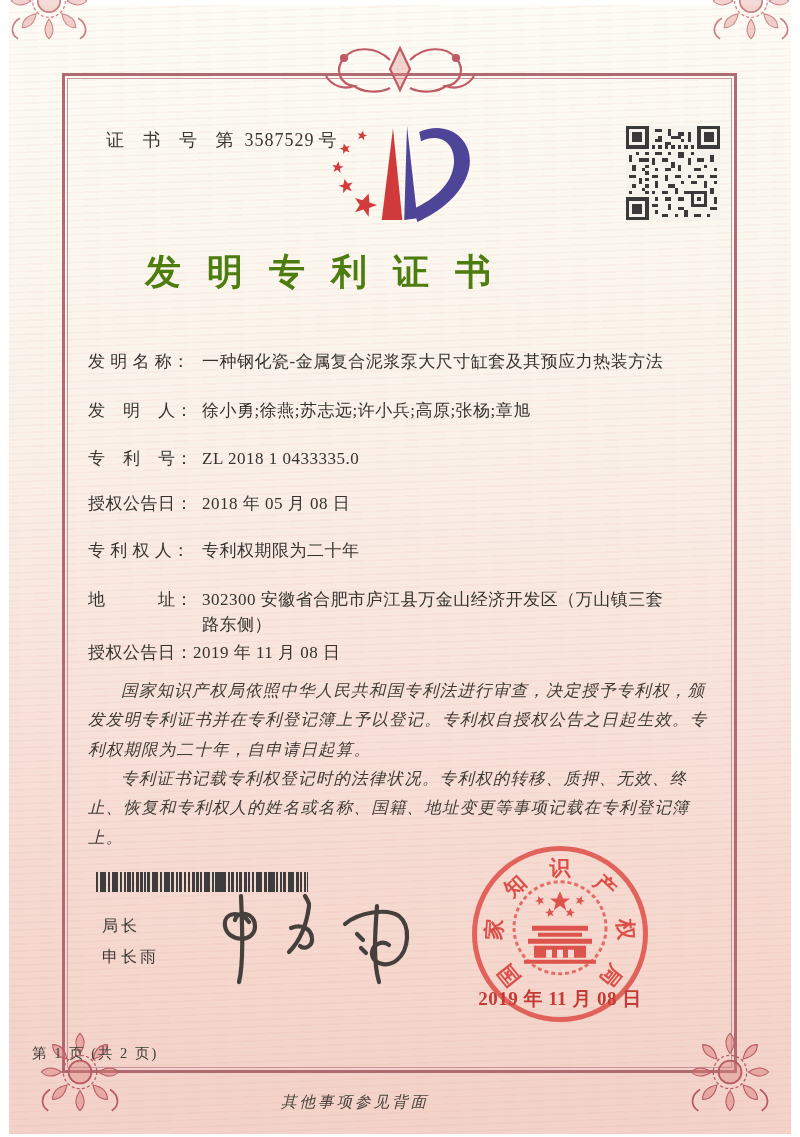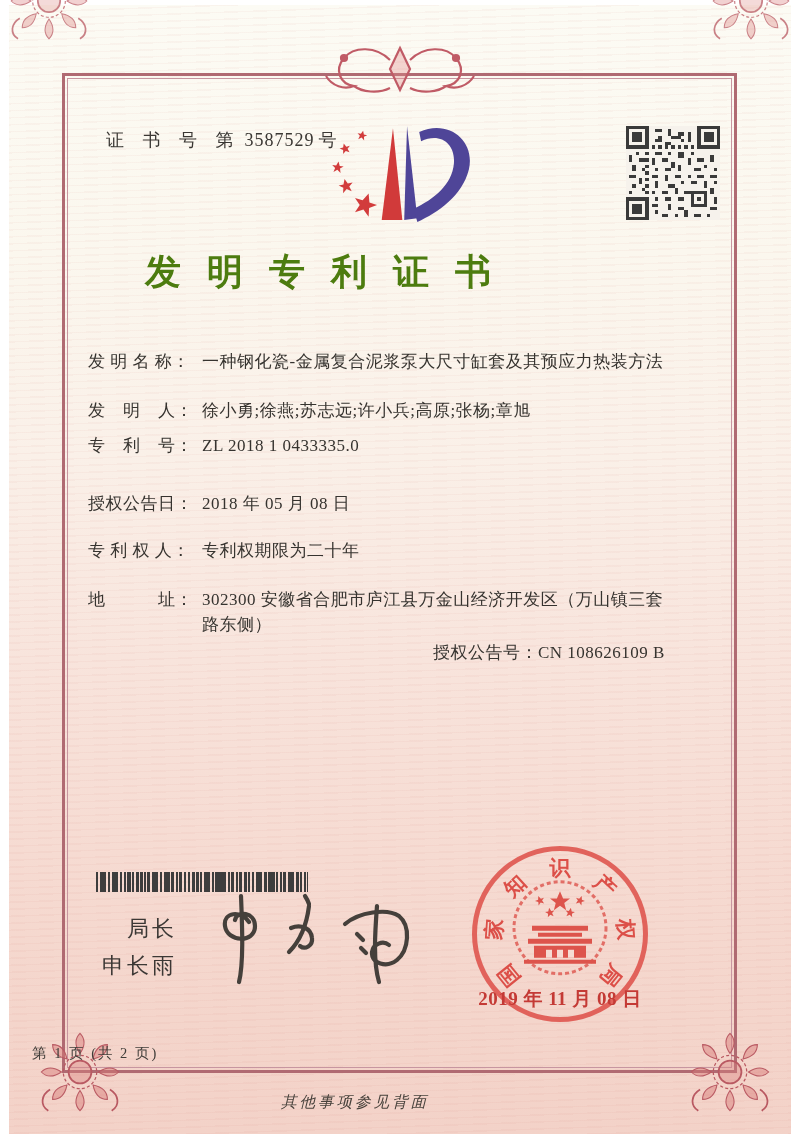--- a/index.html
+++ b/index.html
@@ -58,21 +58,21 @@
 
   .barcode{
     position:absolute;left:96px;top:872px;width:212px;height:20px;
     background:
       repeating-linear-gradient(90deg,#3d3d3d 0 2px,transparent 2px 4px),
       repeating-linear-gradient(90deg,transparent 0 5px,#3d3d3d 5px 8px,transparent 8px 13px),
       repeating-linear-gradient(90deg,#3d3d3d 0 1px,transparent 1px 7px,#3d3d3d 7px 9px,transparent 9px 17px);
   }
 
   .officer{position:absolute;left:102px;top:918px;color:#3c3835;}
-  .officer div{font-size:22px;letter-spacing:3px;line-height:1.0;margin-bottom:15px;font-weight:500;text-align:right;}
+  .officer div{font-size:16px;letter-spacing:3px;line-height:1.0;margin-bottom:15px;font-weight:500;}
   .signature{position:absolute;left:205px;top:888px;width:235px;height:102px;}
 
   .seal{position:absolute;left:472px;top:846px;width:176px;height:176px;}
   .seal-ring{
     position:absolute;inset:0;border-radius:50%;
     border:5px solid rgba(222,82,75,.88);
   }
   .seal-char{
     position:absolute;left:50%;top:50%;width:26px;height:26px;
     margin-left:-13px;margin-top:-13px;
@@ -201,37 +201,39 @@
 </svg>
 
 <div class="cert-title">发明专利证书</div>
 
 <div class="field" style="top:350px">
   <span class="flabel">发 明 名 称：</span><span class="fvalue">一种钢化瓷-金属复合泥浆泵大尺寸缸套及其预应力热装方法</span>
 </div>
 <div class="field" style="top:399px">
   <span class="flabel">发　明　人：</span><span class="fvalue">徐小勇;徐燕;苏志远;许小兵;高原;张杨;章旭</span>
 </div>
-<div class="field" style="top:434px">
+<div class="field" style="top:447px">
   <span class="flabel">专　利　号：</span><span class="fvalue">ZL 2018 1 0433335.0</span>
 </div>
 <div class="field" style="top:492px">
   <span class="flabel">授权公告日：</span><span class="fvalue">2018 年 05 月 08 日</span>
 </div>
 <div class="field" style="top:539px">
   <span class="flabel">专 利 权 人：</span><span class="fvalue">专利权期限为二十年</span>
 </div>
 <div class="field" style="top:588px">
   <span class="flabel">地　　　址：</span><span class="fvalue" style="max-width:470px">302300 安徽省合肥市庐江县万金山经济开发区（万山镇三套路东侧）</span>
 </div>
 <div class="field" style="top:641px">
-  <span class="pair2"><span>授权公告号：</span><span>CN 108626109 B</span></span>
+  <span><span class="flabel" style="min-width:0">授权公告日：</span><span>2019 年 11 月 08 日</span></span>
 </div>
 
 <div class="body-text">
+  <p>国家知识产权局依照中华人民共和国专利法进行审查，决定授予专利权，颁发发明专利证书并在专利登记簿上予以登记。专利权自授权公告之日起生效。专利权期限为二十年，自申请日起算。</p>
+  <p>专利证书记载专利权登记时的法律状况。专利权的转移、质押、无效、终止、恢复和专利权人的姓名或名称、国籍、地址变更等事项记载在专利登记簿上。</p>
 </div>
 
 <div class="barcode"></div>
 
 <div class="officer">
   <div>局长</div>
   <div>申长雨</div>
 </div>
 <svg class="signature" viewBox="0 0 235 102">
   <g fill="none" stroke="#45403b" stroke-width="4.2" stroke-linecap="round">

